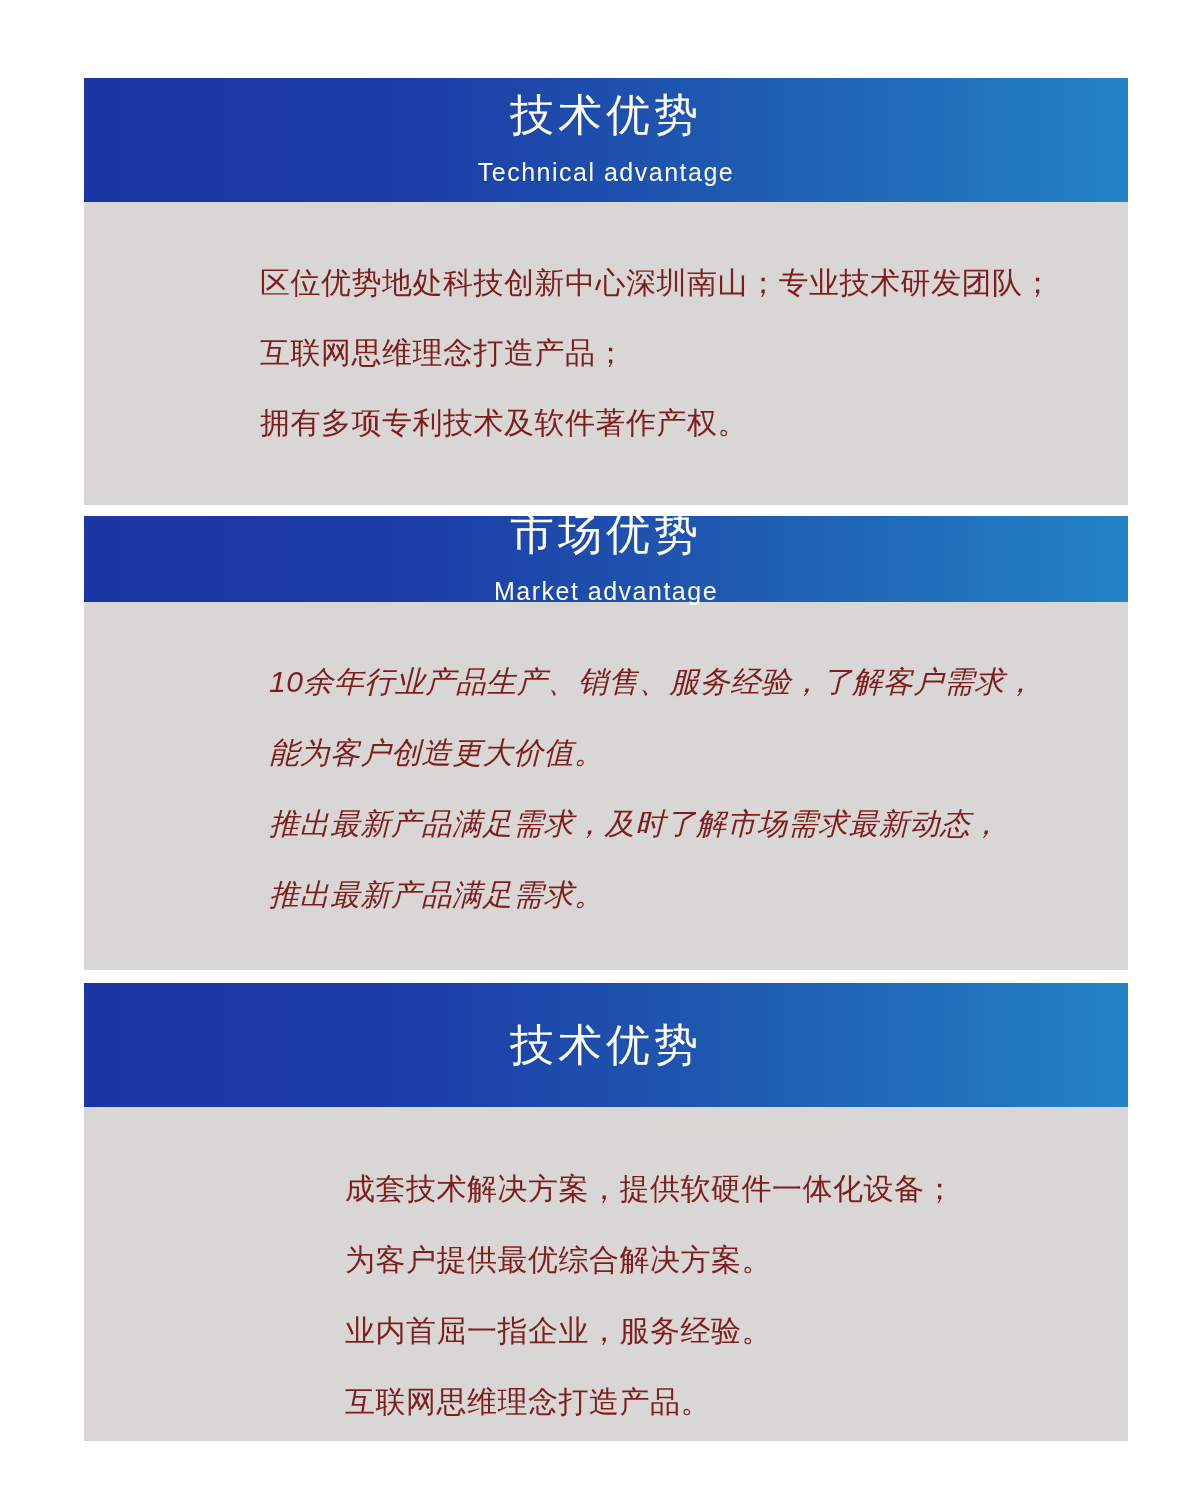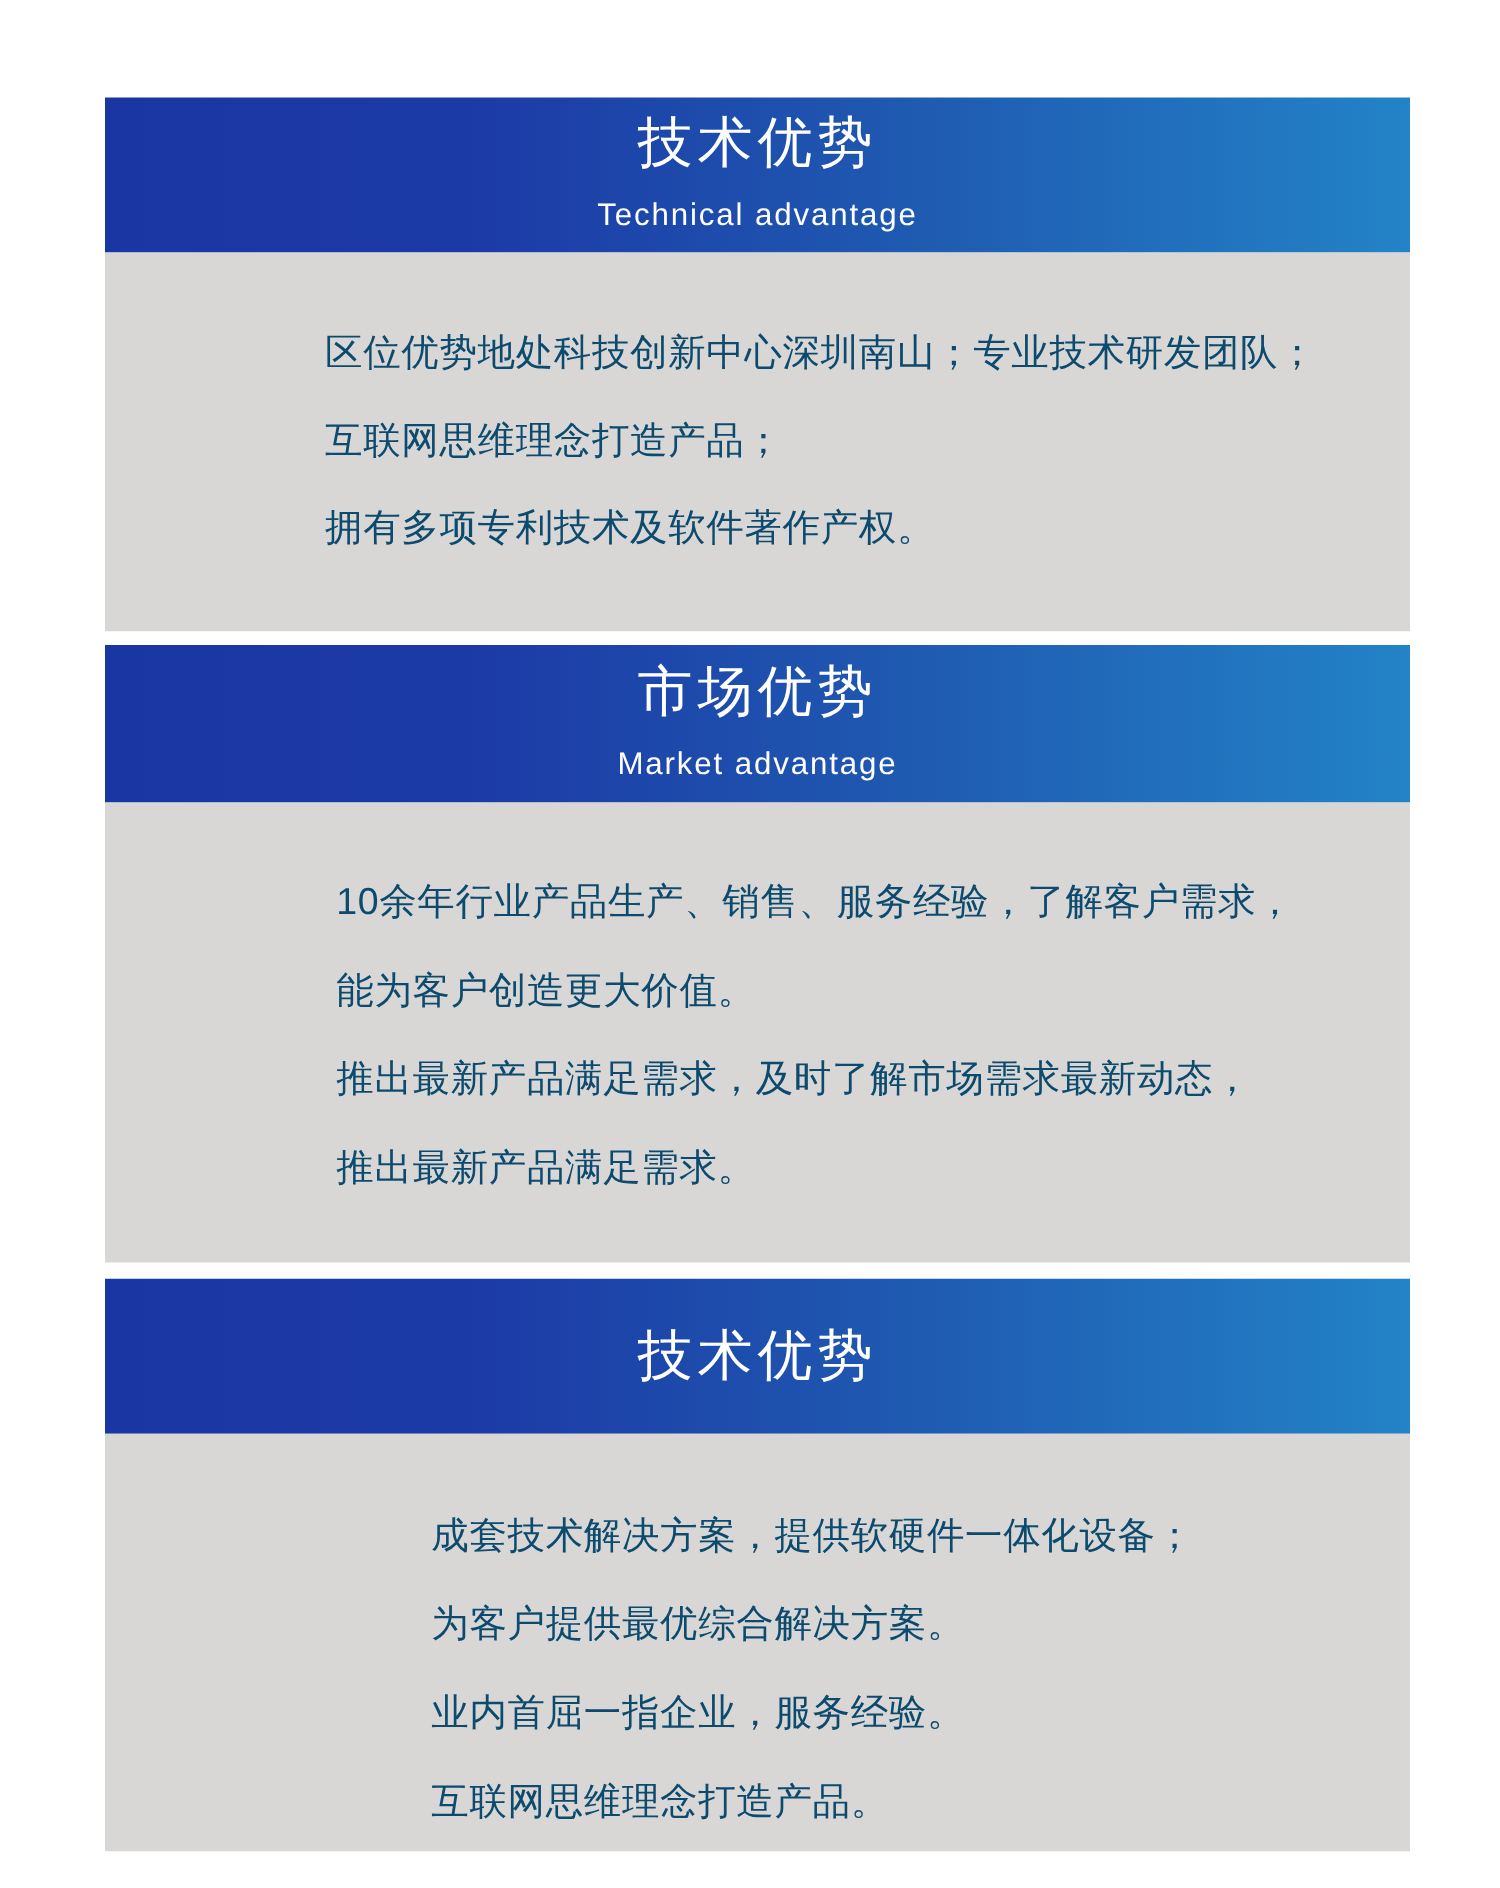--- a/index.html
+++ b/index.html
@@ -41,37 +41,37 @@
   .banner .title-en {
     font-size: 25px;
     font-weight: 300;
     letter-spacing: 1.5px;
     line-height: 42px;
     margin-top: 2px;
   }
   .sec-body {
     width: 100%;
     background: #d8d7d5;
-    color: #0c4a6e;
+    color: #7f1d1d;
     font-size: 30px;
     font-weight: 300;
     letter-spacing: 0.5px;
   }
   .sec-body p {
     line-height: 65px;
     white-space: nowrap;
   }
 
   
   .banner-1 { height: 124px; }
   .body-1   { height: 303px; padding-top: 46px; padding-left: 173px; }
   .body-1 p { line-height: 64px; }
   
-  .banner-2 { height: 126px; margin-top: 5px; }
-  .body-2   { height: 368px; padding-top: 44px; padding-left: 182px; }
+  .banner-2 { height: 86px; margin-top: 5px; }
+  .body-2   { height: 368px; padding-top: 44px; padding-left: 182px; font-style: italic; }
   
   .banner-3 { height: 124px; margin-top: 7px; }
   .body-3   { height: 334px; padding-top: 46px; padding-left: 258px; }
 </style>
 </head>
 <body>
 
 <div class="page">
   <div class="content">
 

